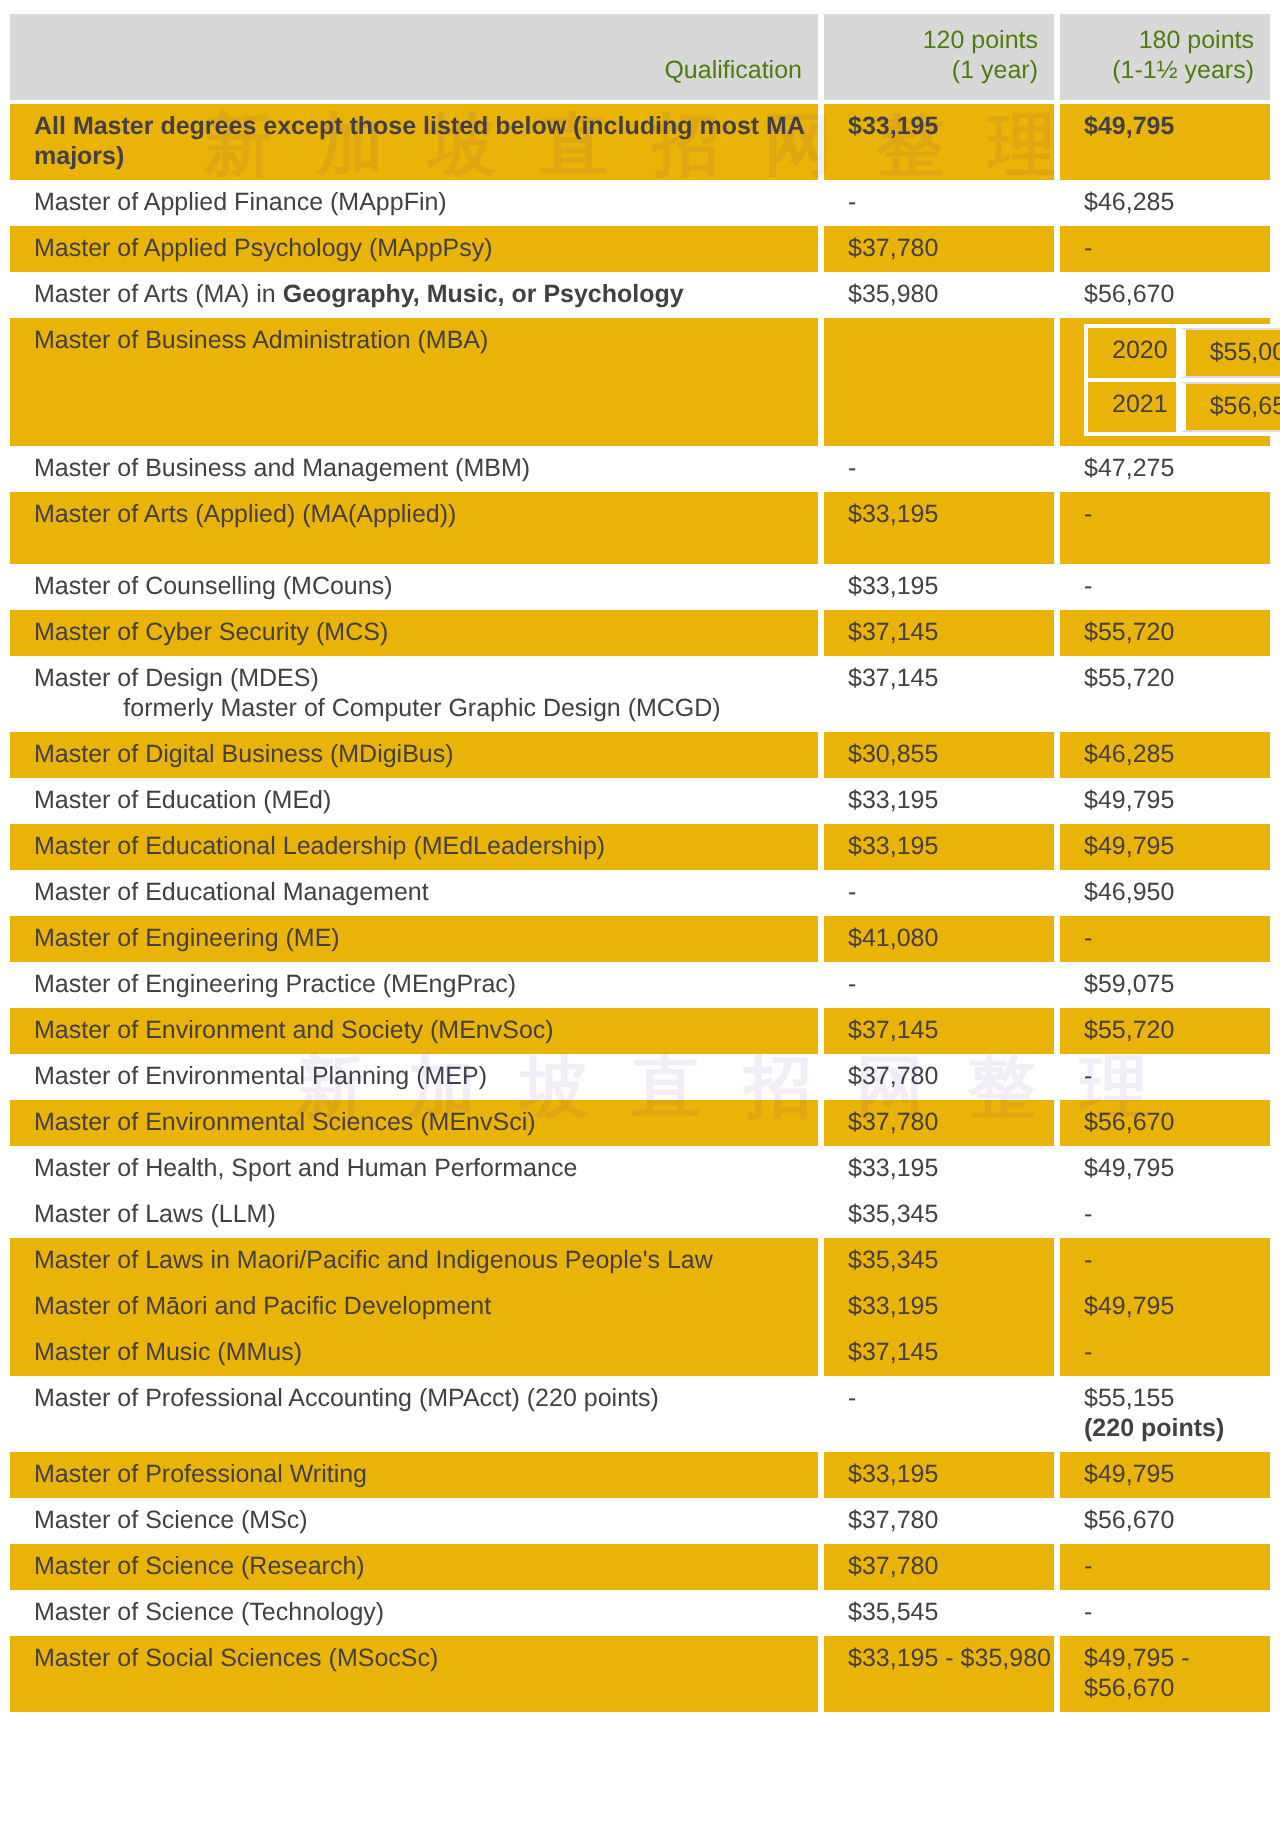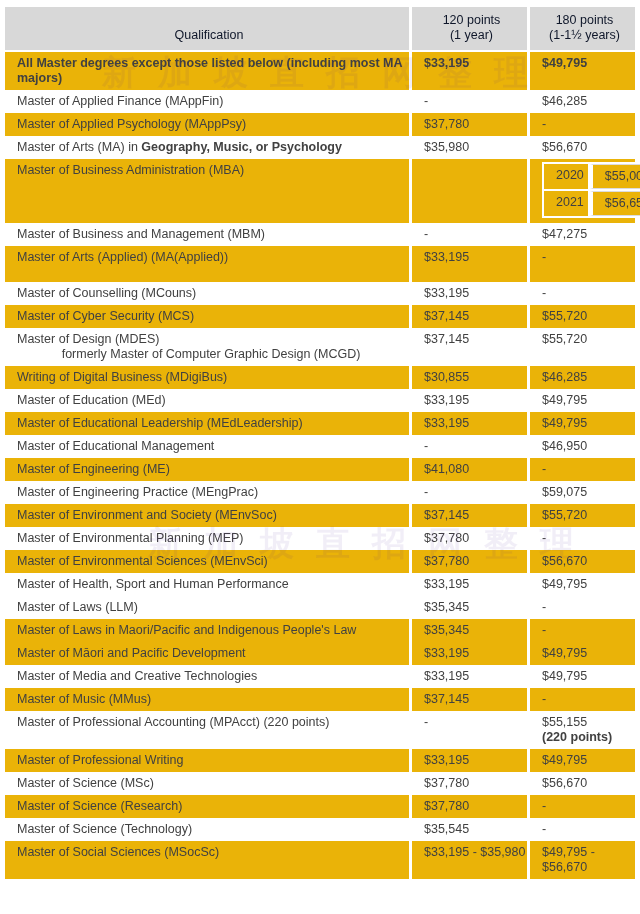--- a/index.html
+++ b/index.html
@@ -13,23 +13,23 @@
   }
   .fees-table {
     position: absolute; left: 5px; top: 7px;
     width: 630px;
     border-collapse: separate; border-spacing: 0;
     table-layout: fixed;
     font-size: 12.5px; line-height: 15px;
   }
   .fees-table th {
     background: #d8d8d8;
-    text-align: center; vertical-align: bottom;
+    text-align: right; vertical-align: bottom;
     font-weight: 400;
-    color: #0f172a;
+    color: #4d7c0f;
     padding: 6px 8px 7px 12px;
     border-bottom: 2px solid #ffffff;
   }
   .fees-table th + th, .fees-table td + td { border-left: 3px solid #ffffff; }
   .fees-table td {
     padding: 4px 4px 4px 12px;
     vertical-align: top;
     background: #ffffff;
   }
   tr.stripe td { background: #eab308; }
@@ -144,21 +144,21 @@
         <td class="col-qual"><span>Master of Cyber Security (MCS)</span></td>
         <td class="col-fee fee120">$37,145</td>
         <td class="col-fee fee180">$55,720</td>
       </tr>
       <tr>
         <td class="col-qual"><span>Master of Design (MDES)</span><div class="line2">formerly Master of Computer Graphic Design (MCGD)</div></td>
         <td class="col-fee fee120">$37,145</td>
         <td class="col-fee fee180">$55,720</td>
       </tr>
       <tr class="stripe">
-        <td class="col-qual"><span>Writing of Digital Business (MDigiBus)</span></td>
+        <td class="col-qual"><span>Master of Digital Business (MDigiBus)</span></td>
         <td class="col-fee fee120">$30,855</td>
         <td class="col-fee fee180">$46,285</td>
       </tr>
       <tr>
         <td class="col-qual"><span>Master of Education (MEd)</span></td>
         <td class="col-fee fee120">$33,195</td>
         <td class="col-fee fee180">$49,795</td>
       </tr>
       <tr class="stripe">
         <td class="col-qual"><span>Master of Educational Leadership (MEdLeadership)</span></td>
@@ -205,25 +205,20 @@
         <td class="col-fee fee120">$35,345</td>
         <td class="col-fee fee180">-</td>
       </tr>
       <tr class="stripe">
         <td class="col-qual"><span>Master of Laws in Maori/Pacific and Indigenous People's Law</span></td>
         <td class="col-fee fee120">$35,345</td>
         <td class="col-fee fee180">-</td>
       </tr>
       <tr class="stripe">
         <td class="col-qual"><span>Master of Māori and Pacific Development</span></td>
-        <td class="col-fee fee120">$33,195</td>
-        <td class="col-fee fee180">$49,795</td>
-      </tr>
-      <tr>
-        <td class="col-qual"><span>Master of Media and Creative Technologies</span></td>
         <td class="col-fee fee120">$33,195</td>
         <td class="col-fee fee180">$49,795</td>
       </tr>
       <tr class="stripe">
         <td class="col-qual"><span>Master of Music (MMus)</span></td>
         <td class="col-fee fee120">$37,145</td>
         <td class="col-fee fee180">-</td>
       </tr>
       <tr>
         <td class="col-qual"><span>Master of Professional Accounting (MPAcct) (220 points)</span></td>

